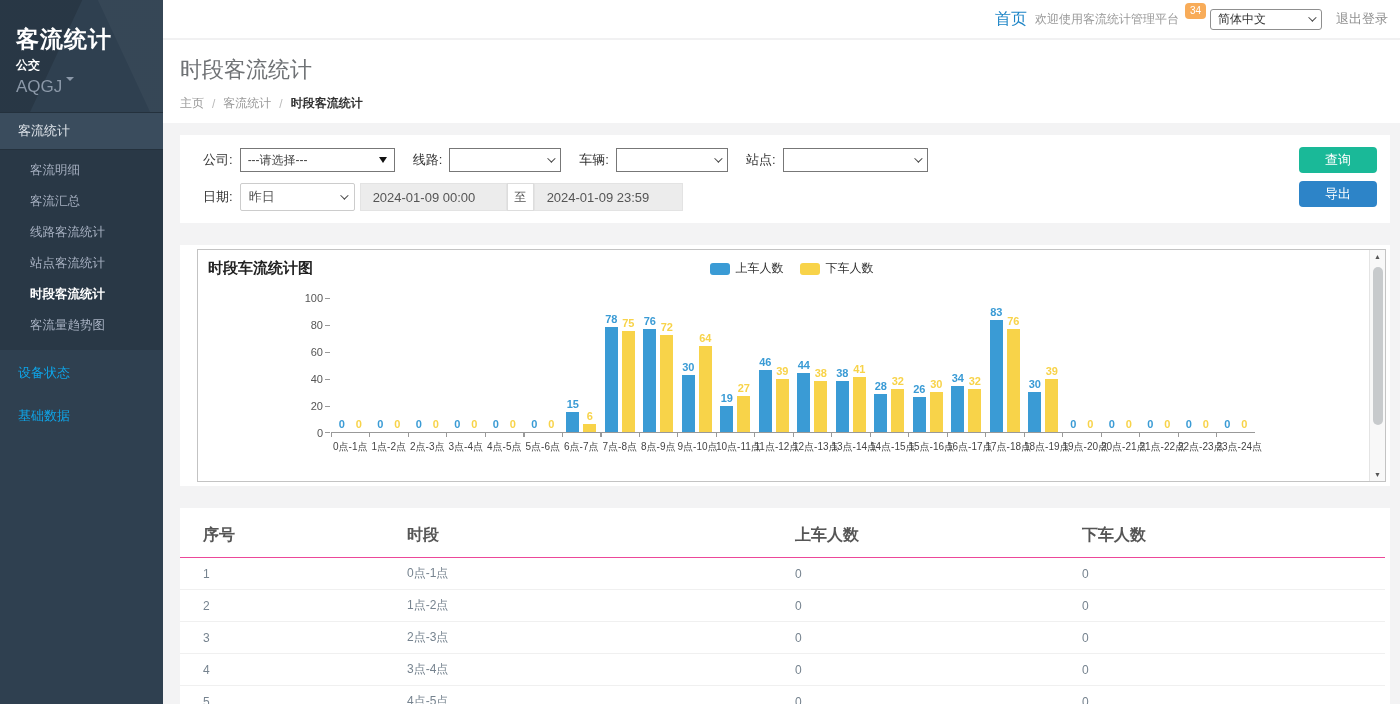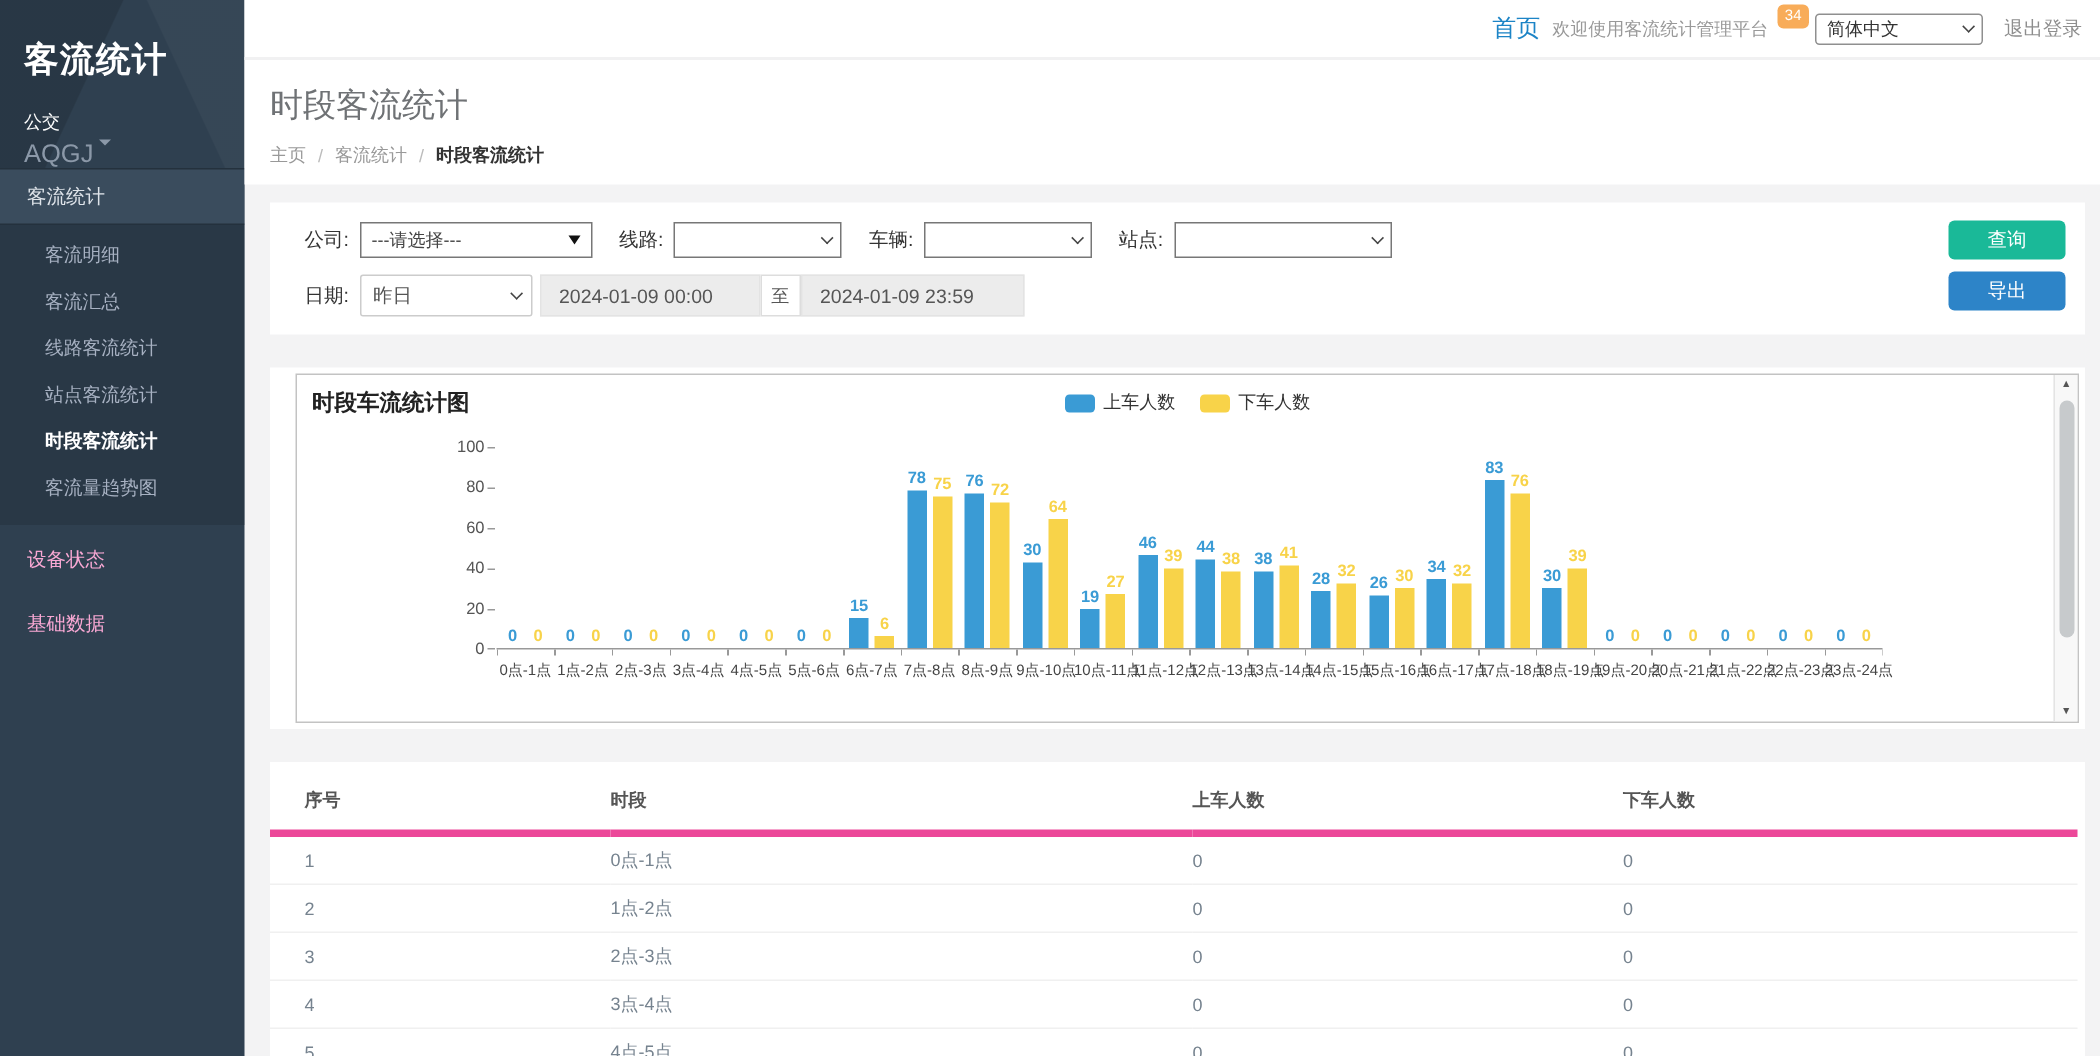--- a/index.html
+++ b/index.html
@@ -7,29 +7,29 @@
   body { font-family:"Liberation Sans","DejaVu Sans",sans-serif; background:#f3f3f4; color:#676a6c; }
   .app { display:flex; width:1400px; height:704px; }
 
   
   .sidebar { width:163px; flex:0 0 163px; background:#2f4050; color:#a7b1c2; overflow:hidden; }
   .brand { height:112px; padding:16px 16px 0 16px;
     background-image:linear-gradient(115deg, rgba(0,0,0,0.14) 0%, rgba(0,0,0,0.14) 38%, transparent 38.5%),
                      linear-gradient(245deg, rgba(255,255,255,0.035) 0%, rgba(255,255,255,0.035) 30%, transparent 30.5%);
   }
   .brand-title { font-size:23px; font-weight:bold; color:#ffffff; letter-spacing:1px; margin-top:8px; }
-  .brand-org { font-size:12px; font-weight:normal; color:#ffffff; margin-top:18px; }
+  .brand-org { font-size:12px; font-weight:bold; color:#ffffff; margin-top:2px; }
   .brand-code { font-size:17px; color:#8b98a8; margin-top:3px; display:flex; align-items:flex-start; gap:4px; cursor:pointer; }
   .caret-down { width:0; height:0; border-left:4px solid transparent; border-right:4px solid transparent; border-top:4px solid #8b98a8; }
   .menu-section { background:#3a4c5d; border-top:1px solid #24313d; border-bottom:1px solid #24313d;
     padding:9px 18px; font-size:13px; color:#dfe4ea; cursor:pointer; }
   .submenu { background:#293846; padding:5px 0 9px 0; }
   .submenu-item { padding:7px 8px 7px 30px; font-size:12.5px; color:#a7b1c2; cursor:pointer; white-space:nowrap; }
   .submenu-item.active { color:#ffffff; font-weight:bold; }
-  .menu-item { padding:11px 18px; font-size:13px; color:#f9a8d4; cursor:pointer; margin-top:3px; }
+  .menu-item { padding:11px 18px; font-size:13px; color:#0ea5e9; cursor:pointer; margin-top:3px; }
 
   
   .main { flex:1; display:flex; flex-direction:column; min-width:0; }
   .topbar { height:40px; background:#fff; border-bottom:2px solid #f1f1f2; display:flex; align-items:center; justify-content:flex-end; padding:0 12px; }
   .home-link { color:#1c84c6; font-size:16px; font-weight:500; text-decoration:none; cursor:pointer; }
   .welcome { color:#999; font-size:12px; margin-left:8px; }
   .noti-badge { background:#f8ac59; color:#fff; font-size:10px; line-height:10px; padding:3px 5px; border-radius:4px; position:relative; top:-8px; margin:0 4px 0 6px; }
   .lang-select { width:112px; height:21px; border:1px solid #8f8f8f; border-radius:3px; background:#fff;
     display:flex; align-items:center; justify-content:space-between; padding:0 7px; font-size:12px; color:#333; cursor:pointer; margin-right:14px; }
   .chev { width:6px; height:6px; border-right:1.4px solid #444; border-bottom:1.4px solid #444; transform:rotate(45deg) translateY(-2px); flex:0 0 auto; }
@@ -82,21 +82,21 @@
   .xlabels { display:flex; width:924px; }
   .xlabel { width:38.5px; flex:0 0 38.5px; font-size:10px; color:#444; text-align:center; white-space:nowrap; margin-top:3px; }
   .chart-scrollbar { position:absolute; top:0; right:0; bottom:0; width:16px; background:#f8f8f8; border-left:1px solid #e4e4e4; cursor:pointer; }
   .sb-arrow { position:absolute; left:0; width:100%; text-align:center; font-size:7px; color:#555; }
   .sb-up { top:3px; } .sb-down { bottom:3px; }
   .sb-thumb { position:absolute; top:17px; left:2.5px; width:10px; height:158px; background:#c7cacc; border-radius:6px; }
 
   
   .table-panel { flex:1; padding-top:6px; overflow:hidden; }
   table { border-collapse:collapse; width:calc(100% - 5px); table-layout:fixed; }
-  th { text-align:left; font-size:12px; color:#555; font-weight:bold; padding:11px 4px 11px 0; border-bottom:5px solid #ec4899; }
+  th { text-align:left; font-size:16px; color:#555; font-weight:bold; padding:11px 4px 11px 0; border-bottom:1px solid #ec4899; }
   td { font-size:12px; color:#76838f; padding:7px 4px 7px 0; border-bottom:1px solid #f0f0f0; }
   th:first-child, td:first-child { padding-left:23px; }
 </style>
 </head>
 <body>
 
 <div class="app">
 
   <aside class="sidebar">
     <div class="brand">

